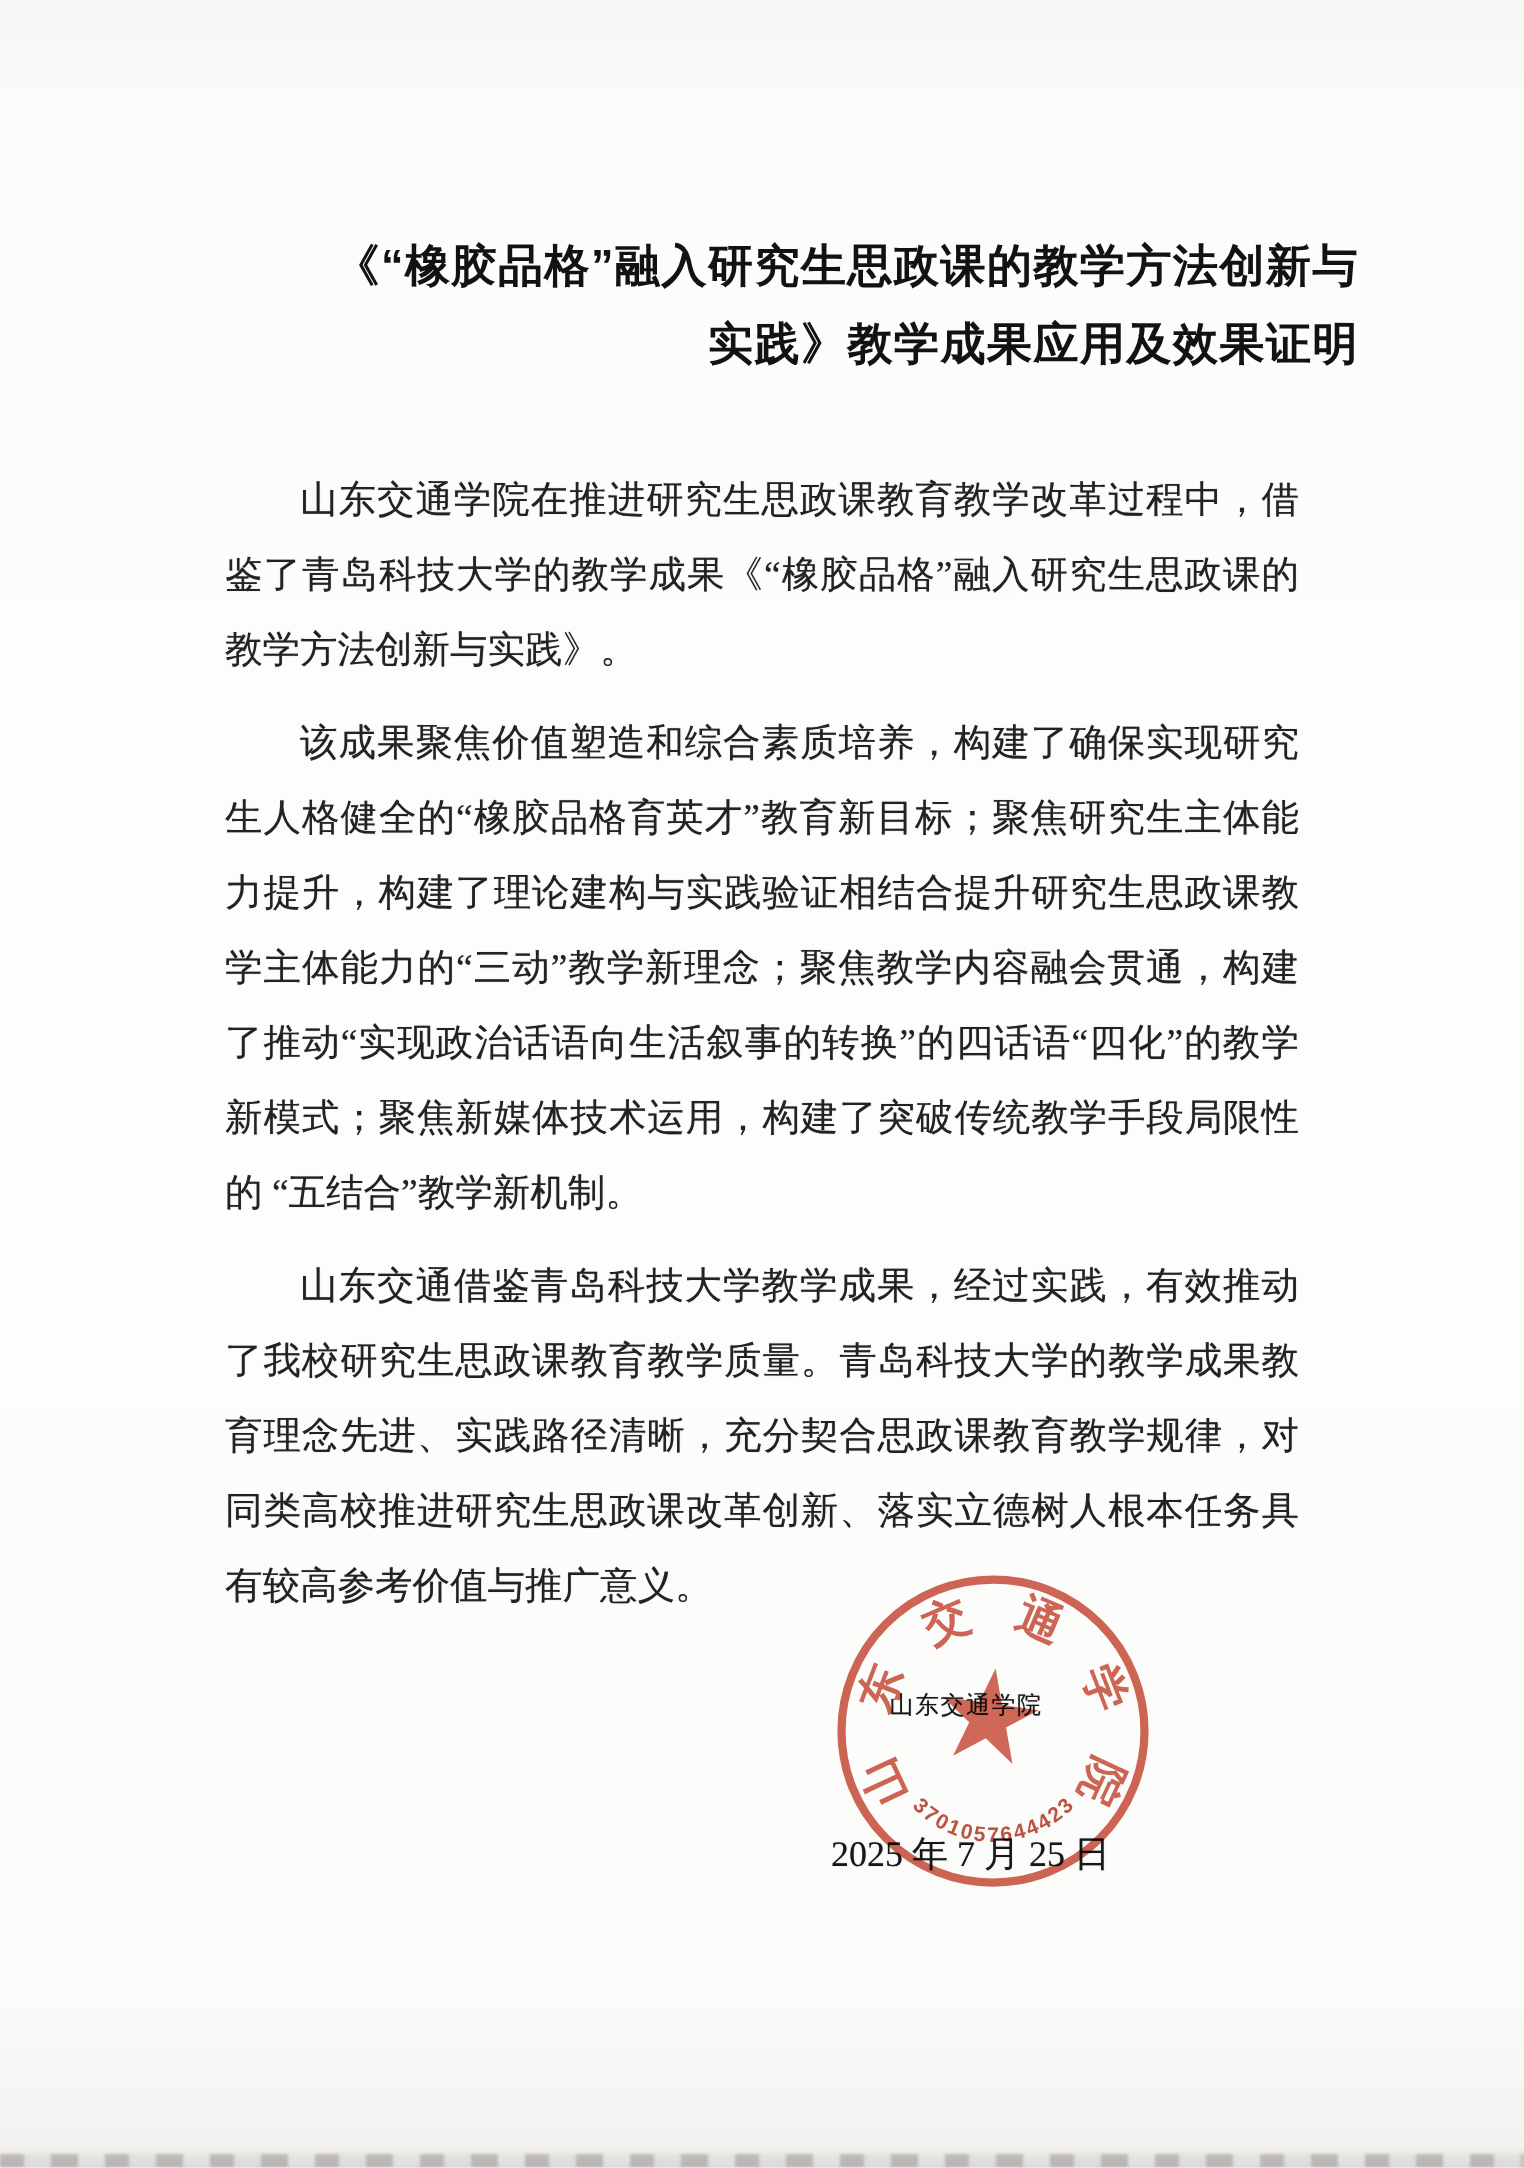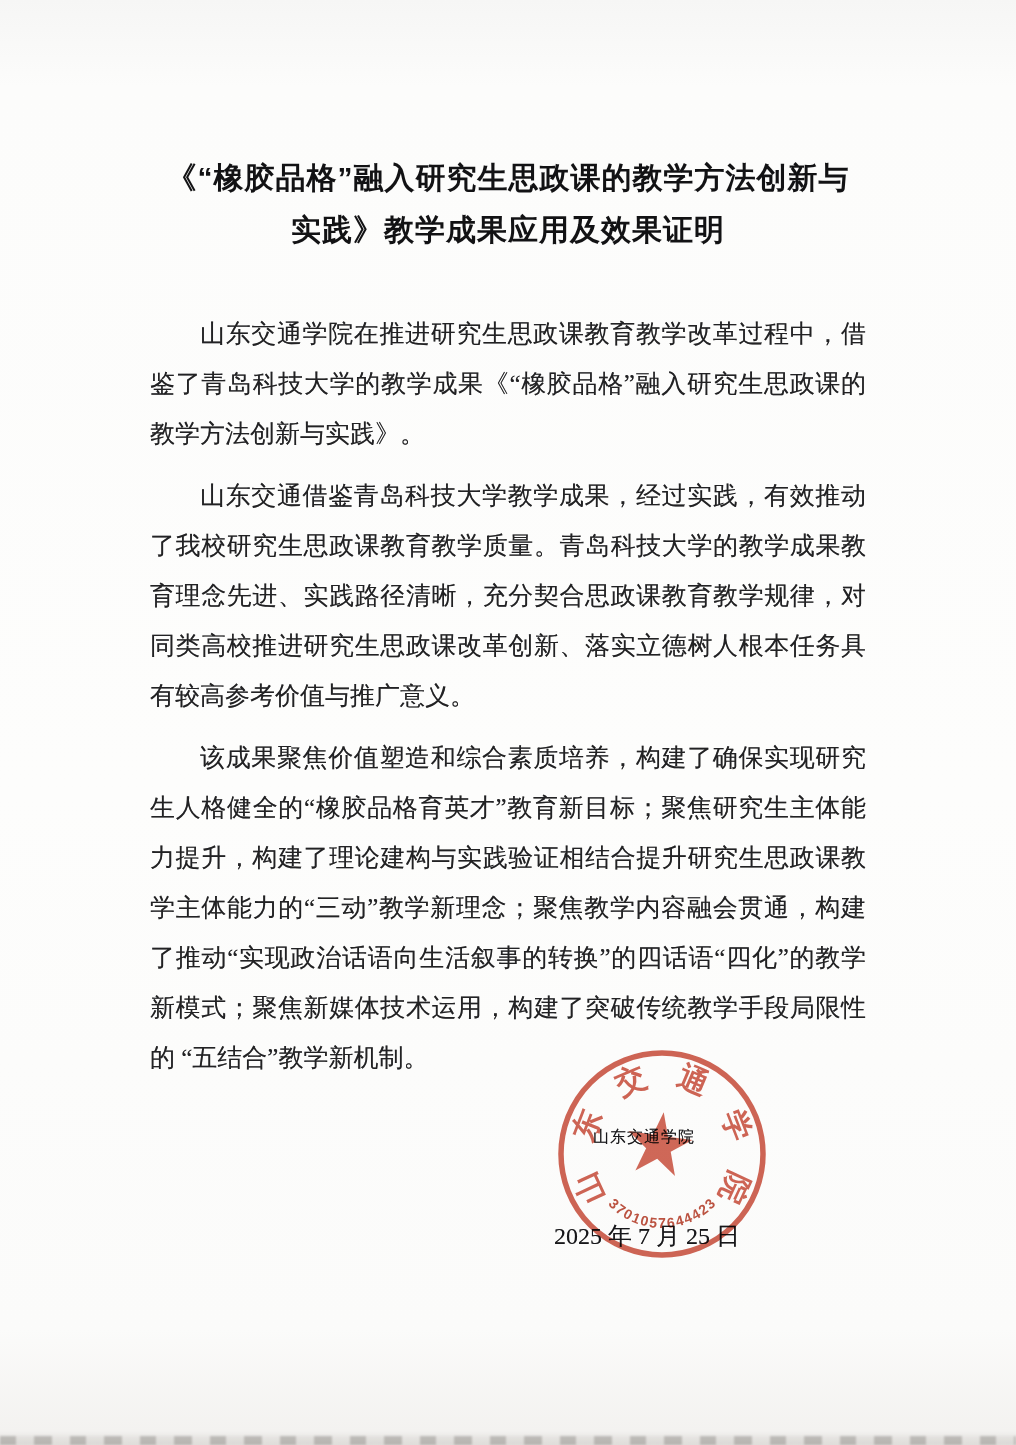--- a/index.html
+++ b/index.html
@@ -13,21 +13,21 @@
     color:#1d1d1f;
   }
   .title{
     position:absolute;left:110px;top:152px;width:796px;
     margin:0;
     font-family:"Liberation Sans","DejaVu Sans",sans-serif;
     font-weight:700;
     font-size:30px;line-height:52px;
     letter-spacing:1px;
     color:#121214;
-    text-align:center;
+    text-align:right;
   }
   .title .tl{display:block;}
   .doc-body{
     position:absolute;left:138px;top:297px;width:740px;
     font-size:25px;line-height:50px;
     text-align:justify;
     color:#222224;
     text-shadow:0 0 .6px rgba(20,20,20,.45);
   }
   .doc-body p{margin:12px;text-indent:2em;}
@@ -73,22 +73,22 @@
 
 <div class="page">
 
   <h1 class="title">
     <span class="tl">《“橡胶品格”融入研究生思政课的教学方法创新与</span>
     <span class="tl">实践》教学成果应用及效果证明</span>
   </h1>
 
   <div class="doc-body">
     <p>山东交通学院在推进研究生思政课教育教学改革过程中，借鉴了青岛科技大学的教学成果《“橡胶品格”融入研究生思政课的教学方法创新与实践》。</p>
+    <p>该成果聚焦价值塑造和综合素质培养，构建了确保实现研究生人格健全的“橡胶品格育英才”教育新目标；聚焦研究生主体能力提升，构建了理论建构与实践验证相结合提升研究生思政课教学主体能力的“三动”教学新理念；聚焦教学内容融会贯通，构建了推动“实现政治话语向生活叙事的转换”的四话语“四化”的教学新模式；聚焦新媒体技术运用，构建了突破传统教学手段局限性的 “五结合”教学新机制。</p>
     <p>山东交通借鉴青岛科技大学教学成果，经过实践，有效推动了我校研究生思政课教育教学质量。青岛科技大学的教学成果教育理念先进、实践路径清晰，充分契合思政课教育教学规律，对同类高校推进研究生思政课改革创新、落实立德树人根本任务具有较高参考价值与推广意义。</p>
-    <p>该成果聚焦价值塑造和综合素质培养，构建了确保实现研究生人格健全的“橡胶品格育英才”教育新目标；聚焦研究生主体能力提升，构建了理论建构与实践验证相结合提升研究生思政课教学主体能力的“三动”教学新理念；聚焦教学内容融会贯通，构建了推动“实现政治话语向生活叙事的转换”的四话语“四化”的教学新模式；聚焦新媒体技术运用，构建了突破传统教学手段局限性的 “五结合”教学新机制。</p>
   </div>
 
   <div class="seal">
     <svg id="seal-svg" viewBox="0 0 230 230" xmlns="http://www.w3.org/2000/svg">
       <circle id="seal-circle" cx="115" cy="115" r="101" fill="none" stroke-width="5.5" stroke-opacity=".88" stroke="#c5402c"></circle>
       <polygon id="seal-star" fill-opacity=".85" transform="rotate(8 112 107)" points="112.0,73.0 119.6,96.5 144.3,96.5 124.4,111.0 132.0,134.5 112.0,120.0 92.0,134.5 99.6,111.0 79.7,96.5 104.4,96.5" fill="#c5402c"></polygon>
 
     <text x="115" y="45" text-anchor="middle" transform="rotate(-115 115 115)" fill="#c5402c" fill-opacity=".88" class="seal-ring-char">山</text>
         <text x="115" y="45" text-anchor="middle" transform="rotate(-69 115 115)" fill="#c5402c" fill-opacity=".88" class="seal-ring-char">东</text>
         <text x="115" y="45" text-anchor="middle" transform="rotate(-23 115 115)" fill="#c5402c" fill-opacity=".88" class="seal-ring-char">交</text>

